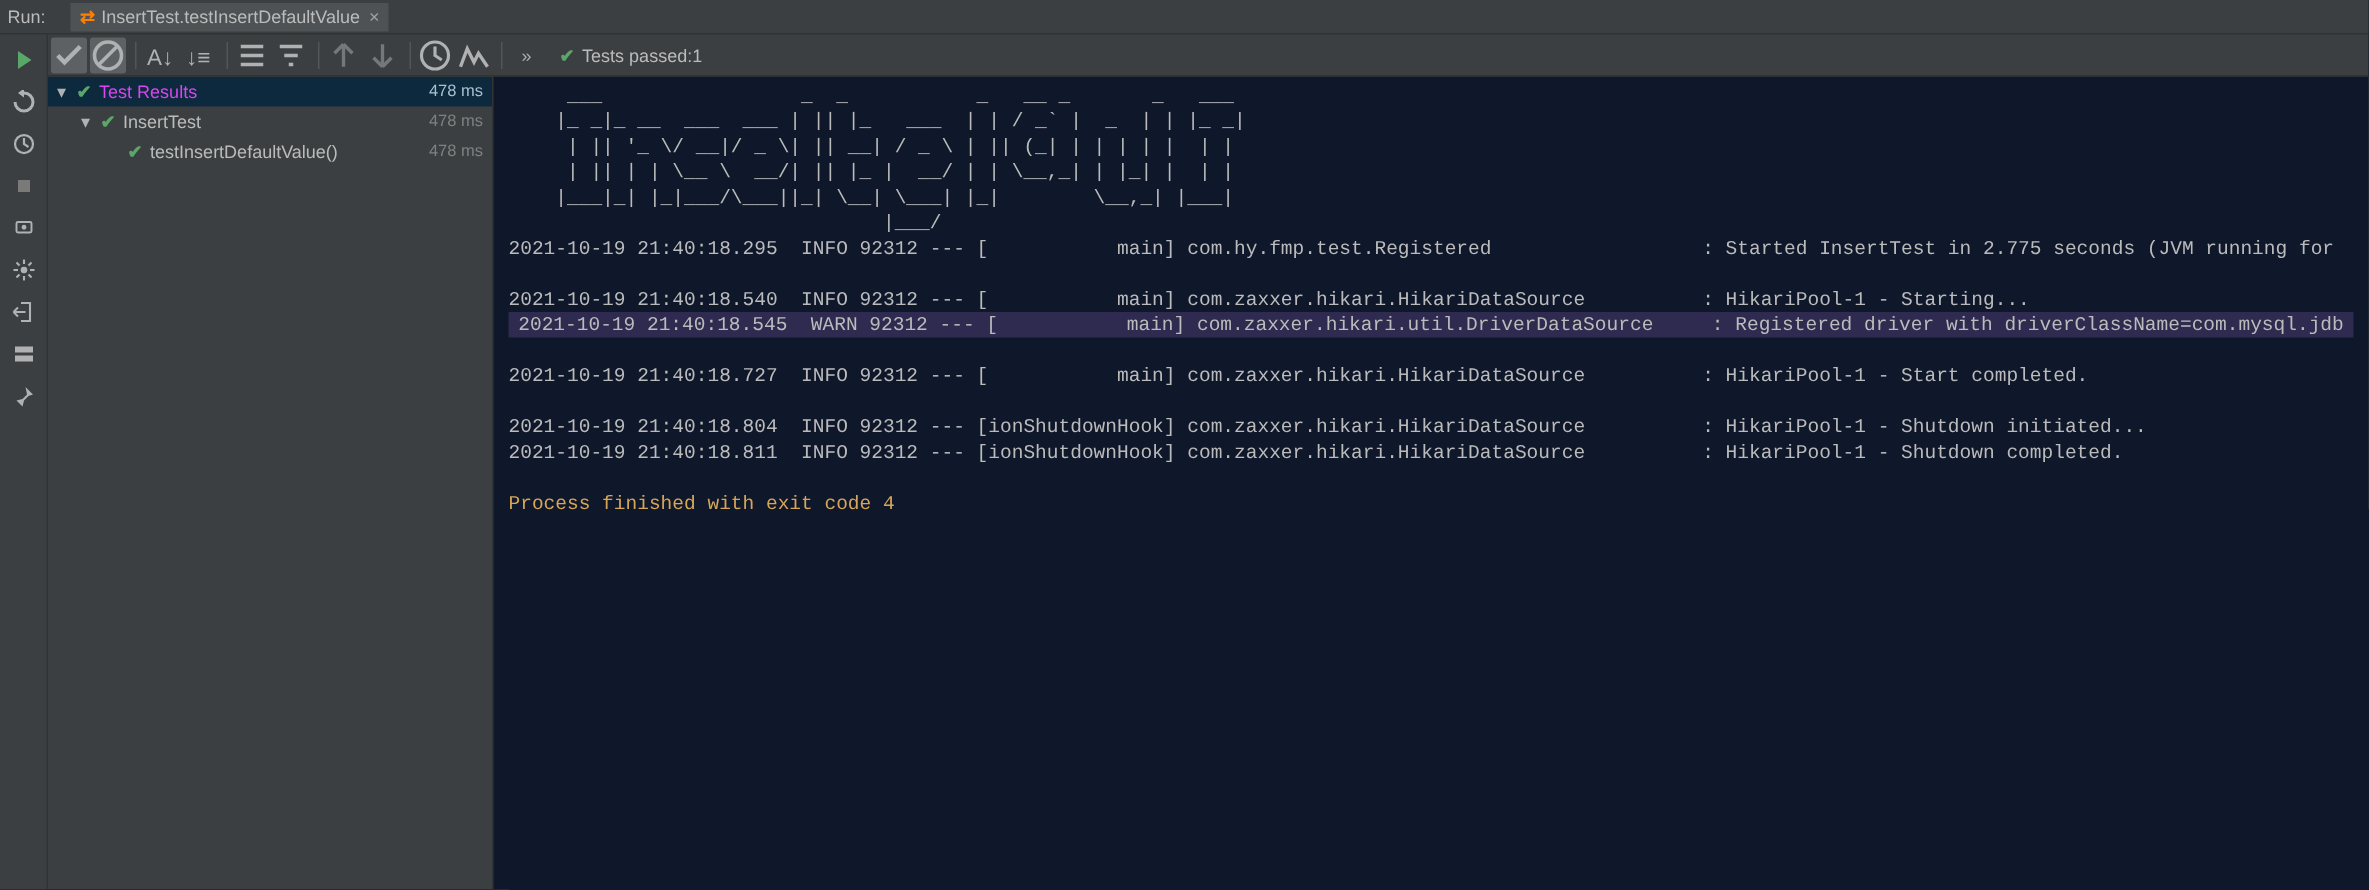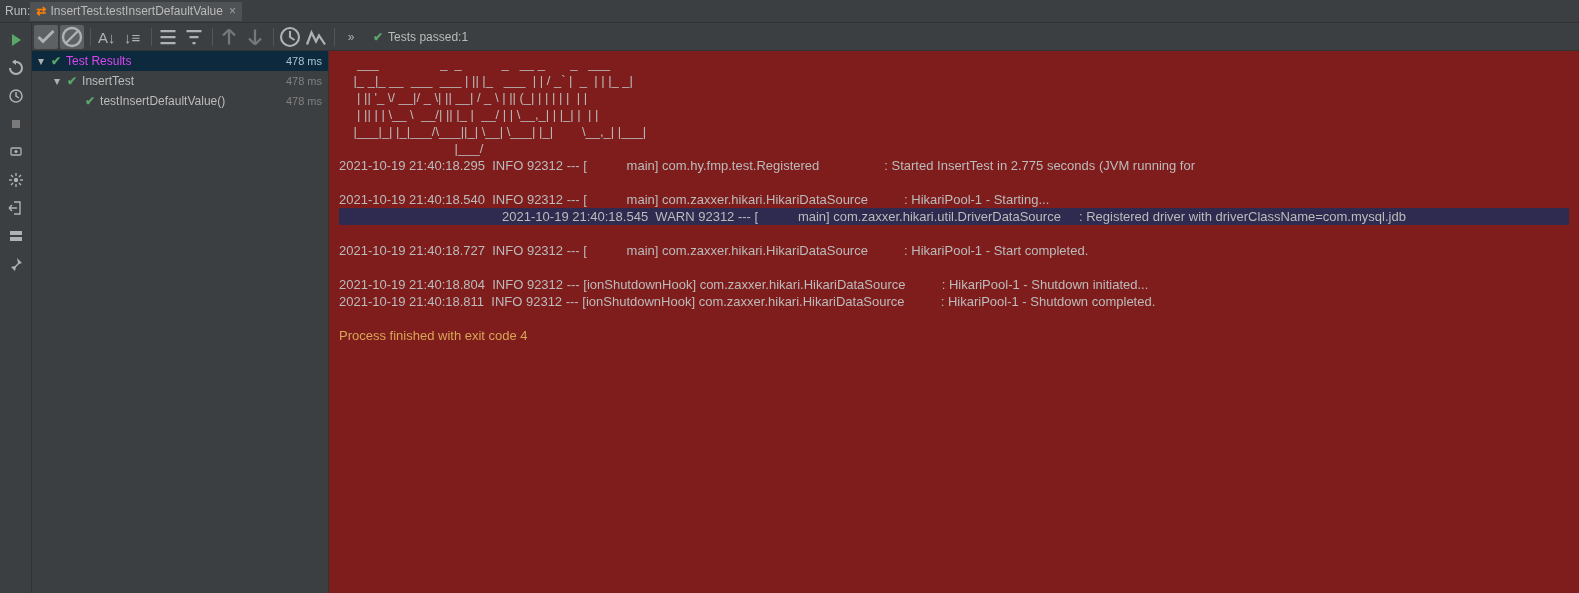--- a/index.html
+++ b/index.html
@@ -15,21 +15,21 @@
     flex-direction: column;
   }
   .top-bar {
     display: flex;
     align-items: center;
     height: 23px;
     background: #3c3f41;
     border-bottom: 1px solid #323232;
     padding-left: 5px;
   }
-  .run-label { color: #bbbbbb; margin-right: 0; }
+  .run-label { color: #bbbbbb; margin-right: 17px; }
   .tab {
     display: flex;
     align-items: center;
     background: #4e5254;
     padding: 2px 6px;
     height: 19px;
     font-size: 12px;
   }
   .tab .arrows { color: #ff8000; font-weight: bold; margin-right: 4px; }
   .tab .close { color: #a0a0a0; margin-left: 6px; cursor: pointer; }
@@ -115,22 +115,22 @@
   .tree-row.sel { background: #0d293e; }
   .tree-row .toggle { color: #afb1b3; margin-right: 3px; width: 10px; }
   .tree-row .chk { color: #59a869; margin-right: 5px; font-weight: bold; }
   .tree-row .name { flex: 1; }
   .tree-row .time { color: #808080; margin-left: auto; font-size: 11px; }
   .tree-row.sel .name { color: #d946ef; }
   .tree-row.sel .time { color: #a8c0d0; }
 
   .console {
     flex: 1;
-    background: #7f1d1d;
-    font-family: Liberation Sans, sans-serif;
+    background: #0f172a;
+    font-family: Liberation Mono, monospace;
     font-size: 13px;
     line-height: 17px;
     color: #bbbbbb;
     padding: 4px 10px 4px 10px;
     overflow: hidden;
     white-space: pre;
   }
   .console .banner { color: #bbbbbb; }
   .console .logline { }
   .console .warn { background: #2f2a4f; display:block;text-align:center; }

